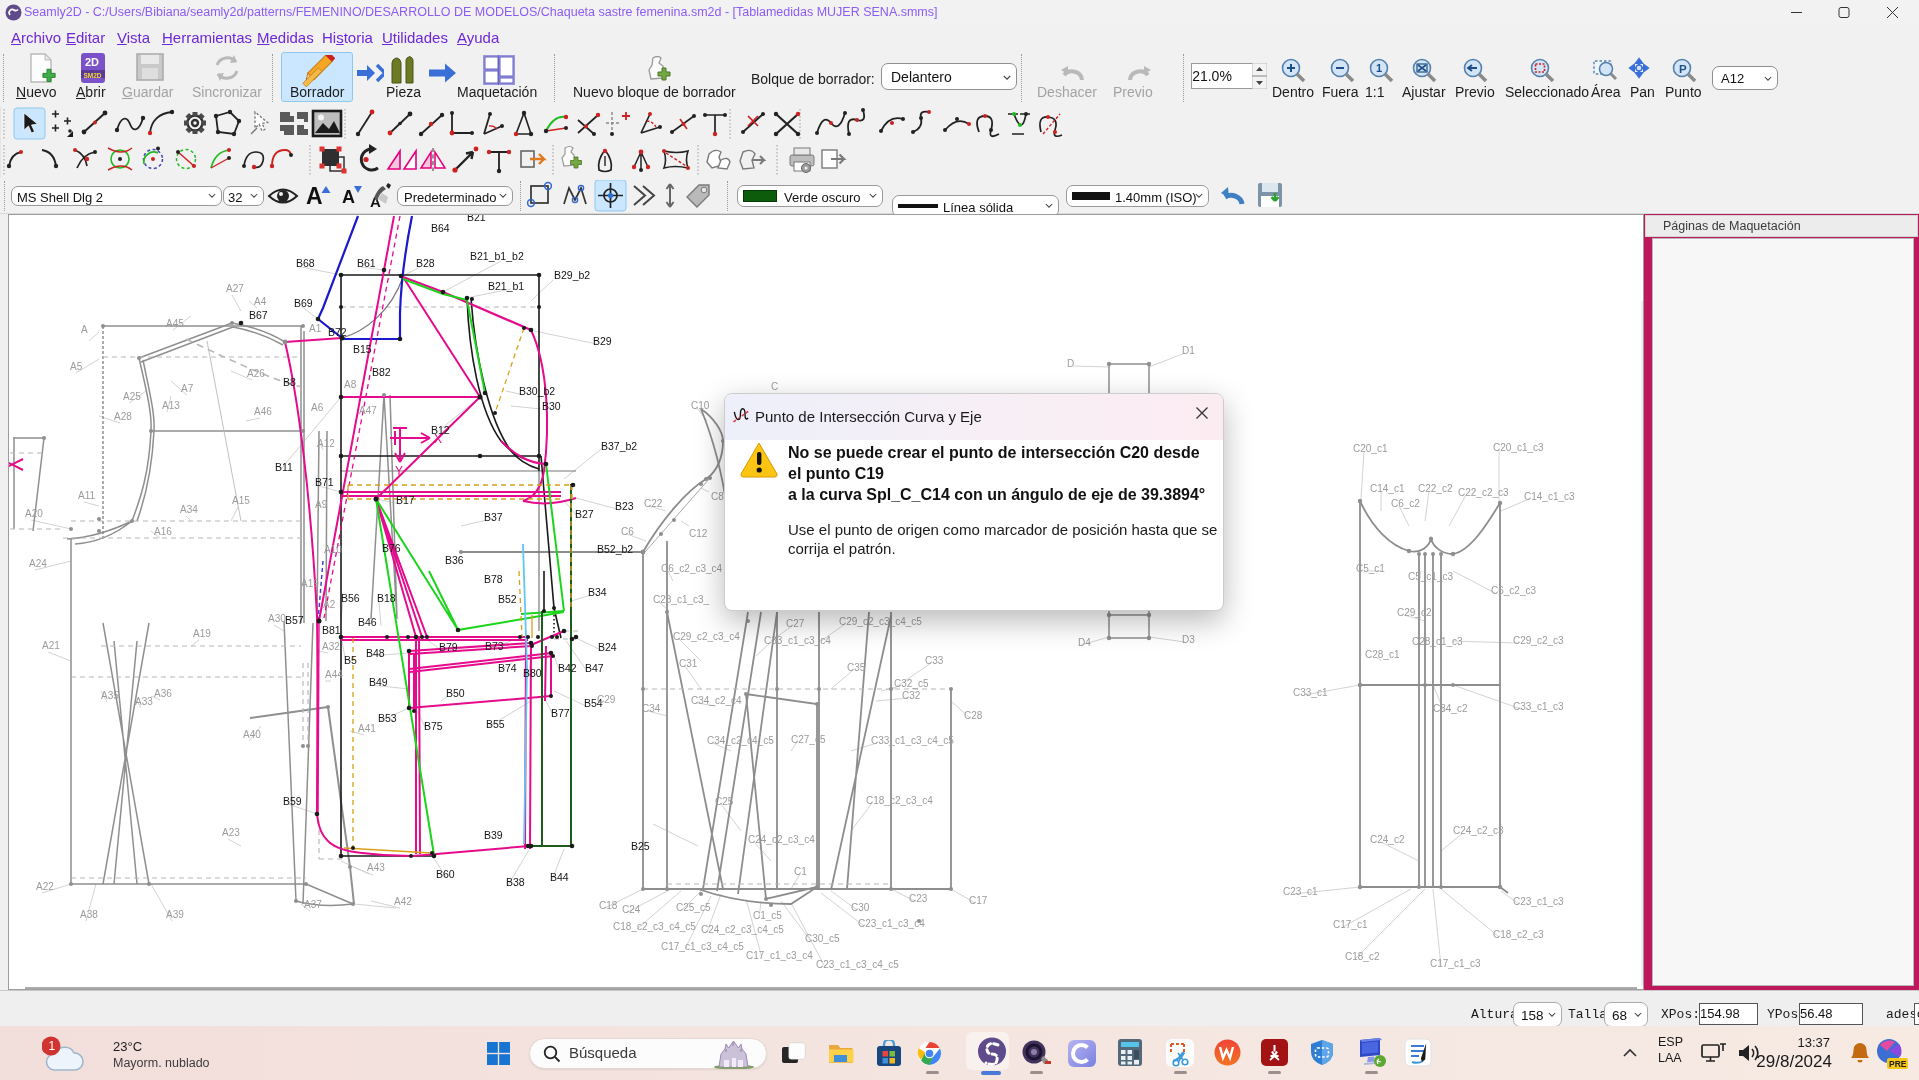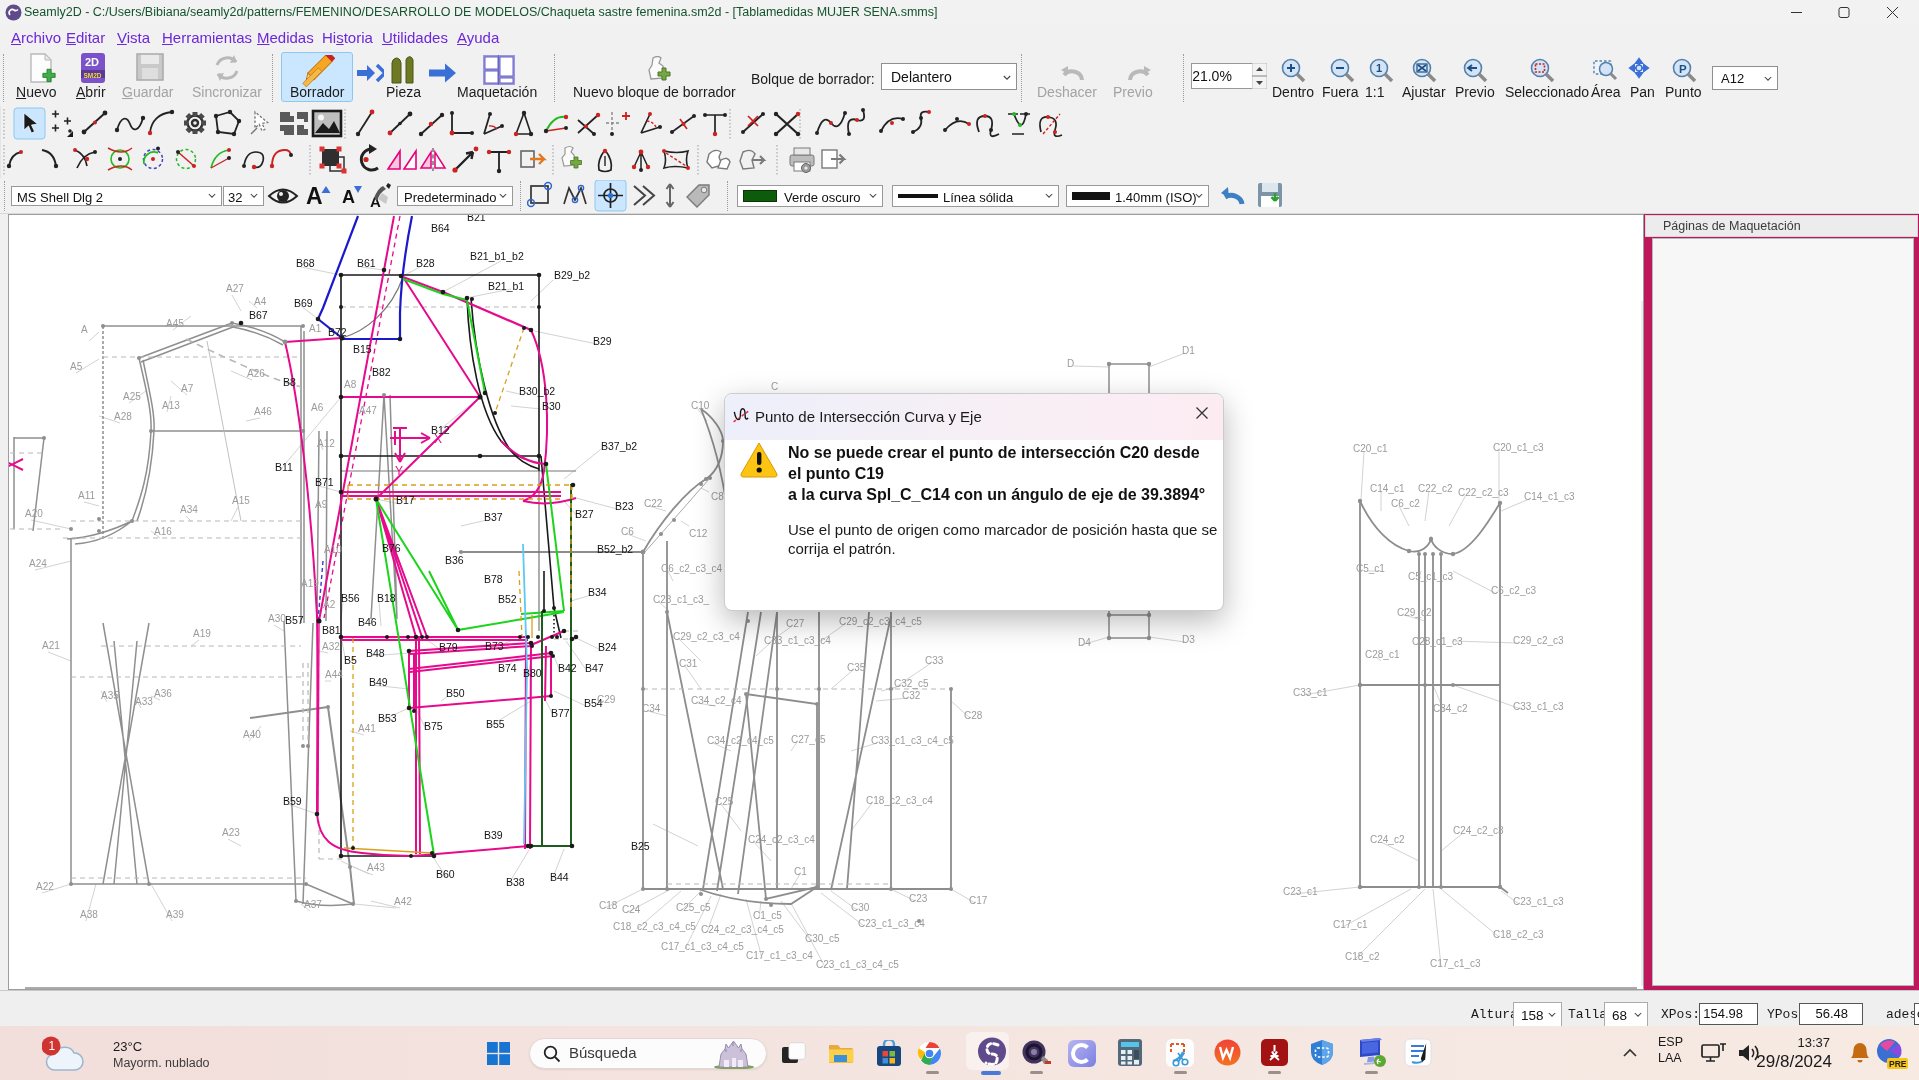--- a/index.html
+++ b/index.html
@@ -1,32 +1,32 @@
 <!DOCTYPE html>
 <html><head><meta charset="utf-8">
 <style>
 *{margin:0;padding:0;box-sizing:border-box;}
 html,body{width:1919px;height:1080px;overflow:hidden;}
 body{font-family:"Liberation Sans",sans-serif;background:#f0f0f0;position:relative;}
 .abs{position:absolute;}
 #titlebar{position:absolute;left:0;top:0;width:1919px;height:25px;background:#f2f2f2;}
-#titlebar .ttl{position:absolute;left:24px;top:5px;font-size:12.5px;color:#14532d;}
+#titlebar .ttl{position:absolute;left:24px;top:5px;font-size:12.5px;color:#8b5cf6;}
 #menubar{position:absolute;left:0;top:25px;width:1919px;height:25px;background:#f1f1f1;}
 .mi{position:absolute;top:4px;font-size:15px;color:#6d28d9;}
 .mi u{text-decoration:underline;}
 #tb1{position:absolute;left:0;top:50px;width:1919px;height:56px;background:#f1f1f1;}
 .sep{position:absolute;width:1px;background:transparent;border-left:1px dotted #9b9b9b;}
 .tlabel{position:absolute;font-size:14px;color:#1c1c1c;white-space:nowrap;}
 .tlabel.dis{color:#a3a3a3;}
-.combo{position:absolute;background:#fff;border:1px solid #8f8f8f;border-radius:0;font-size:13px;color:#111;}
+.combo{position:absolute;background:#fff;border:1px solid #8f8f8f;border-radius:7px;font-size:13px;color:#111;}
 .combo .ar{position:absolute;right:5px;top:50%;margin-top:-4px;width:8px;height:8px;}
 .selbox{background:#cbe7ff;border:1px solid #8ec7ef;border-radius:3px;}
 #status{position:absolute;left:0;top:990px;width:1919px;height:36px;background:#efefef;border-top:1px solid #c9c9c9;}
 #status .lb{position:absolute;top:16px;font-size:13px;color:#1a1a1a;font-family:Liberation Mono, monospace;}
-.sfield{position:absolute;top:12px;height:22px;background:#fff;border:1px solid #555;font-size:13px;color:#111;text-align:right;padding:2px 14px 0 0;}
+.sfield{position:absolute;top:12px;height:22px;background:#fff;border:1px solid #555;font-size:13px;color:#111;text-align:left;padding:2px 0 0 0;}
 #taskbar{position:absolute;left:0;top:1026px;width:1919px;height:54px;background:linear-gradient(90deg,#f2dedb 0%,#f4e4df 40%,#f6eae3 100%);}
 #panel{position:absolute;left:1644px;top:214px;width:275px;height:776px;background:#be185d;}
 #panel .hd{position:absolute;left:1px;top:1px;width:273px;height:22px;background:#ececec;border:1px solid #d5d5d5;font-size:12.5px;color:#3a3a3a;padding:3px 0 0 17px;}
 #panel .ct{position:absolute;left:8px;top:24px;width:262px;height:748px;background:#f7f7f7;border:1px solid #b9b9b9;}
 #canvas{position:absolute;left:8px;top:214px;width:1636px;height:776px;background:#fff;border:1px solid #9d9d9d;overflow:hidden;}
 #dlg{position:absolute;left:724px;top:393px;width:500px;height:218px;background:#fff;border:1px solid #ccc;border-radius:8px;box-shadow:0 10px 30px rgba(0,0,0,0.28);}
 #dlg .tb{position:absolute;left:0;top:0;width:498px;height:46px;border-radius:8px 8px 0 0;background:linear-gradient(90deg,#edeffa 0%,#f7eff5 55%,#fcecf2 100%);}
 #dlg .tt{position:absolute;left:30px;top:14px;font-size:15px;color:#1a1a1a;}
 #dlg .bd{position:absolute;left:0;top:46px;width:498px;height:129px;background:#fff;}
 #dlg .ft{position:absolute;left:0;top:175px;width:498px;height:41px;background:#f0f0f0;border-top:1px solid #e2e2e2;border-radius:0 0 8px 8px;}
@@ -521,21 +521,21 @@
         <circle cx="19" cy="7" r="2.8" fill="#e8e8e8" stroke="#7a7a7a"></circle>
       </g>
  </svg>
  <div class="combo" style="left:737px;top:7px;width:146px;height:22px;border-color:#999">
       <div style="position:absolute;left:5px;top:4px;width:34px;height:12px;background:#0c5c0c;border:1px solid #063806"></div>
       <span style="position:absolute;left:46px;top:3.5px;font-size:13px">Verde oscuro</span>
       <svg class="ar" width="10" height="7" viewBox="0 0 10 7">
         <path d="M1 1 l4 4 4 -4" stroke="#444" stroke-width="1.3" fill="none"></path>
       </svg>
     </div>
- <div class="combo" style="left:892px;top:7px;width:167px;height:22px;border-color:#999">
+ <div class="combo" style="left:892px;top:17px;width:167px;height:22px;border-color:#999">
       <div style="position:absolute;left:5px;top:8px;width:40px;height:4px;background:#111"></div>
       <span style="position:absolute;left:50px;top:3.5px;font-size:13px">Línea sólida</span>
       <svg class="ar" width="10" height="7" viewBox="0 0 10 7">
         <path d="M1 1 l4 4 4 -4" stroke="#444" stroke-width="1.3" fill="none"></path>
       </svg>
     </div>
  <div class="combo" style="left:1066px;top:7px;width:143px;height:22px;border-color:#999">
       <div style="position:absolute;left:5px;top:6px;width:38px;height:8px;background:#111"></div>
       <span style="position:absolute;left:48px;top:3.5px;font-size:13px">1.40mm (ISO)</span>
       <svg class="ar" width="10" height="7" viewBox="0 0 10 7">

